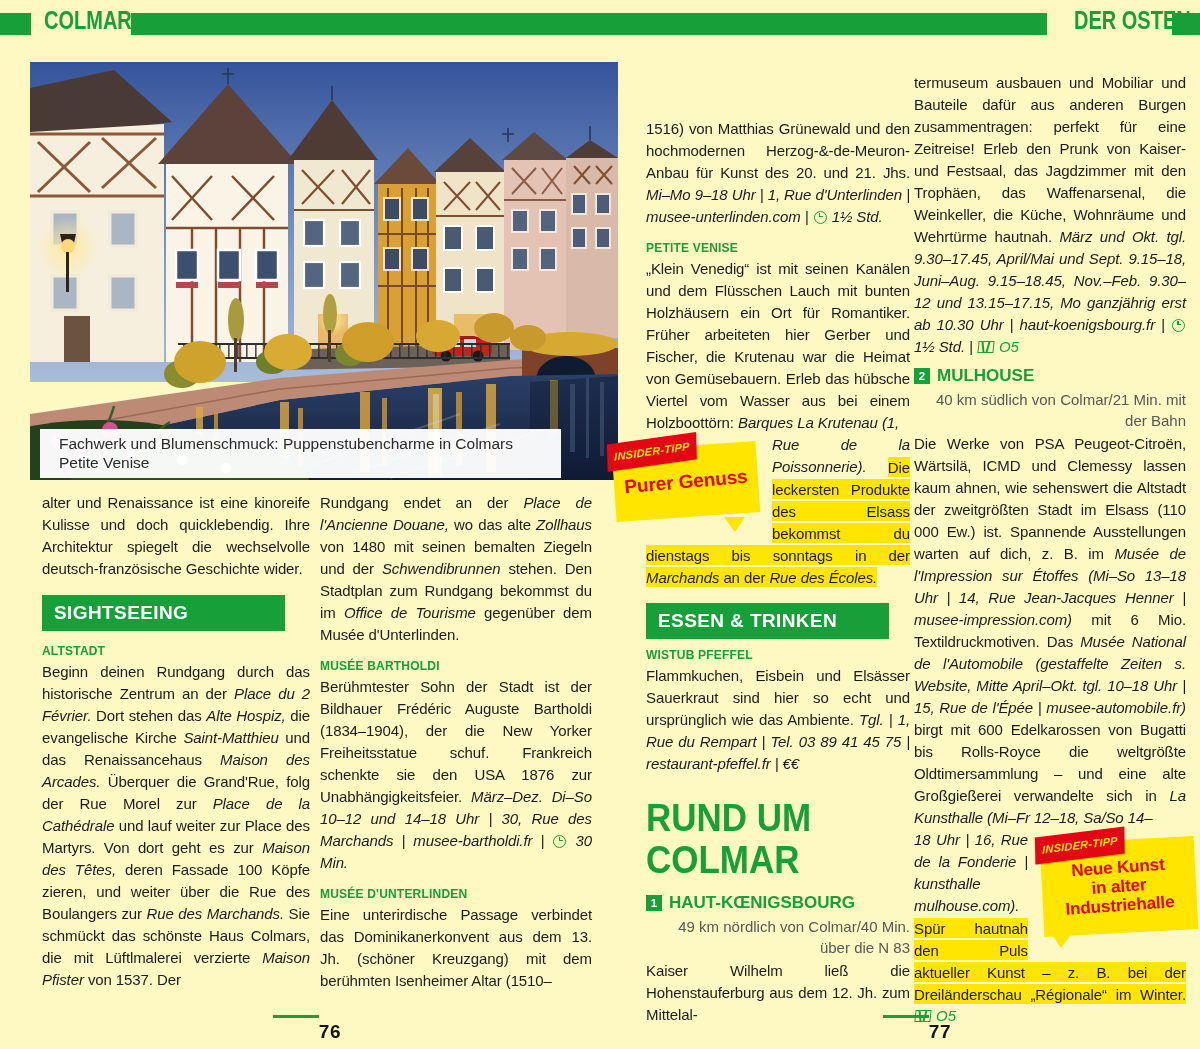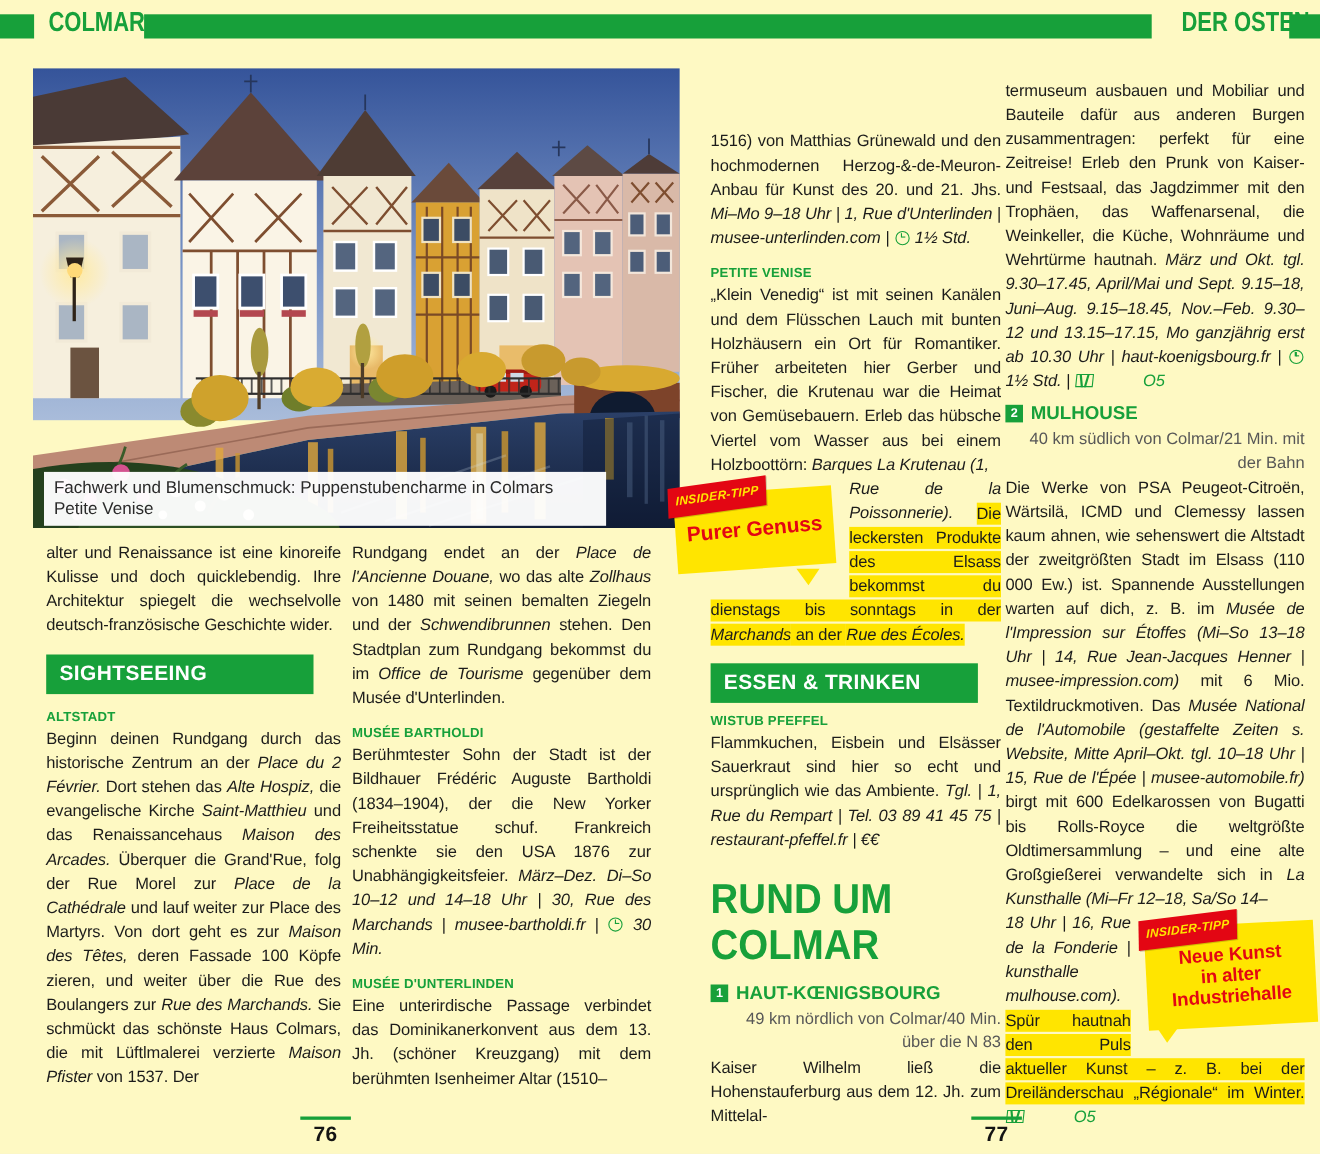--- a/index.html
+++ b/index.html
@@ -24,21 +24,21 @@
     letter-spacing:0;transform:scaleX(.8);transform-origin:left;white-space:nowrap;
   }
   .htitle.left{left:44px;}
   .htitle.right{left:1074px;}
   
   .photo{position:absolute;left:30px;top:62px;width:588px;height:418px;}
   .photo svg{position:absolute;inset:0;width:100%;height:100%;display:block;}
   .caption{
     position:absolute;left:10px;bottom:2px;width:494px;
     background:rgba(255,255,255,.96);color:#2a2a2a;
-    font-size:15.5px;line-height:19px;padding:5px 8px 6px 9px;
+    font-size:15.5px;line-height:19px;padding:5px 8px 6px 19px;
   }
   
   .col{position:absolute;}
   #col1{left:42px;top:492px;width:268px;}
   #col2{left:320px;top:492px;width:272px;}
   #col3{left:646px;top:72px;width:264px;margin-top:46px;}
   #col4{left:914px;top:72px;width:272px;}
   p.body{
     margin:0;font-size:15px;line-height:22px;letter-spacing:-.1px;
     text-align:justify;color:#1c1c1b;
@@ -60,21 +60,21 @@
     color:var(--green);font-size:17px;font-weight:700;margin:8px 0 3px;
   }
   .num{
     flex:none;width:16px;height:16px;background:var(--green);color:#fff;
     font-size:11.5px;line-height:16px;text-align:center;font-weight:700;
   }
   .meta{color:#575757;font-size:15px;line-height:21px;margin:0 0 2px;text-align:right;}
   
   .it{font-style:italic;}
   .hl{background:var(--hl);padding:1.5px 0;box-decoration-break:clone;-webkit-box-decoration-break:clone;}
-  .gr{color:var(--green);padding-left:40px;}
+  .gr{color:var(--green);}
   
   .icon{display:inline-block;position:relative;}
   .icon-clock{
     width:11px;height:11px;border:1.7px solid var(--green);border-radius:50%;
     vertical-align:-2px;margin:0 1px;
   }
   .icon-clock::before{content:'';position:absolute;left:4.2px;top:1.3px;width:1.6px;height:4px;background:var(--green);}
   .icon-clock::after{content:'';position:absolute;left:5px;top:3.9px;width:3.4px;height:1.6px;background:var(--green);}
   .icon-map{
     width:14px;height:10px;border:1.6px solid var(--green);
@@ -97,21 +97,21 @@
     font-size:11px;font-weight:700;font-style:italic;letter-spacing:.3px;
     padding:2px 7px 2.5px;transform:rotate(-4deg) skewX(-6deg);white-space:nowrap;
     box-shadow:1px 1px 0 rgba(0,0,0,.18);
   }
   .tip-text{color:var(--red);font-weight:800;font-size:19px;line-height:21px;transform:rotate(-1deg);}
   .tip-right .tip-text{font-size:17px;line-height:19px;display:block;}
   .tail{position:absolute;width:0;height:0;border-style:solid;}
   .tip-left .tail{right:18px;bottom:-11px;border-width:15px 4px 0 17px;border-color:var(--hl) transparent transparent transparent;transform:skewX(-22deg);}
   .tip-right .tail{left:14px;bottom:-11px;border-width:15px 17px 0 4px;border-color:var(--hl) transparent transparent transparent;transform:skewX(22deg);}
   
-  .pageno{position:absolute;top:1015px;width:90px;text-align:center;}
+  .pageno{position:absolute;top:1015px;width:90px;text-align:right;}
   #pn-l{left:251px;} #pn-r{left:861px;}
   .pageno .line{display:block;width:46px;height:3px;background:var(--green);margin:0 auto 3px;}
   .pageno .n{font-size:19px;font-weight:700;color:#141414;letter-spacing:.5px;}
 </style>
 </head>
 <body>
 
 <div class="page">
 
   <div class="hblock left"></div>

